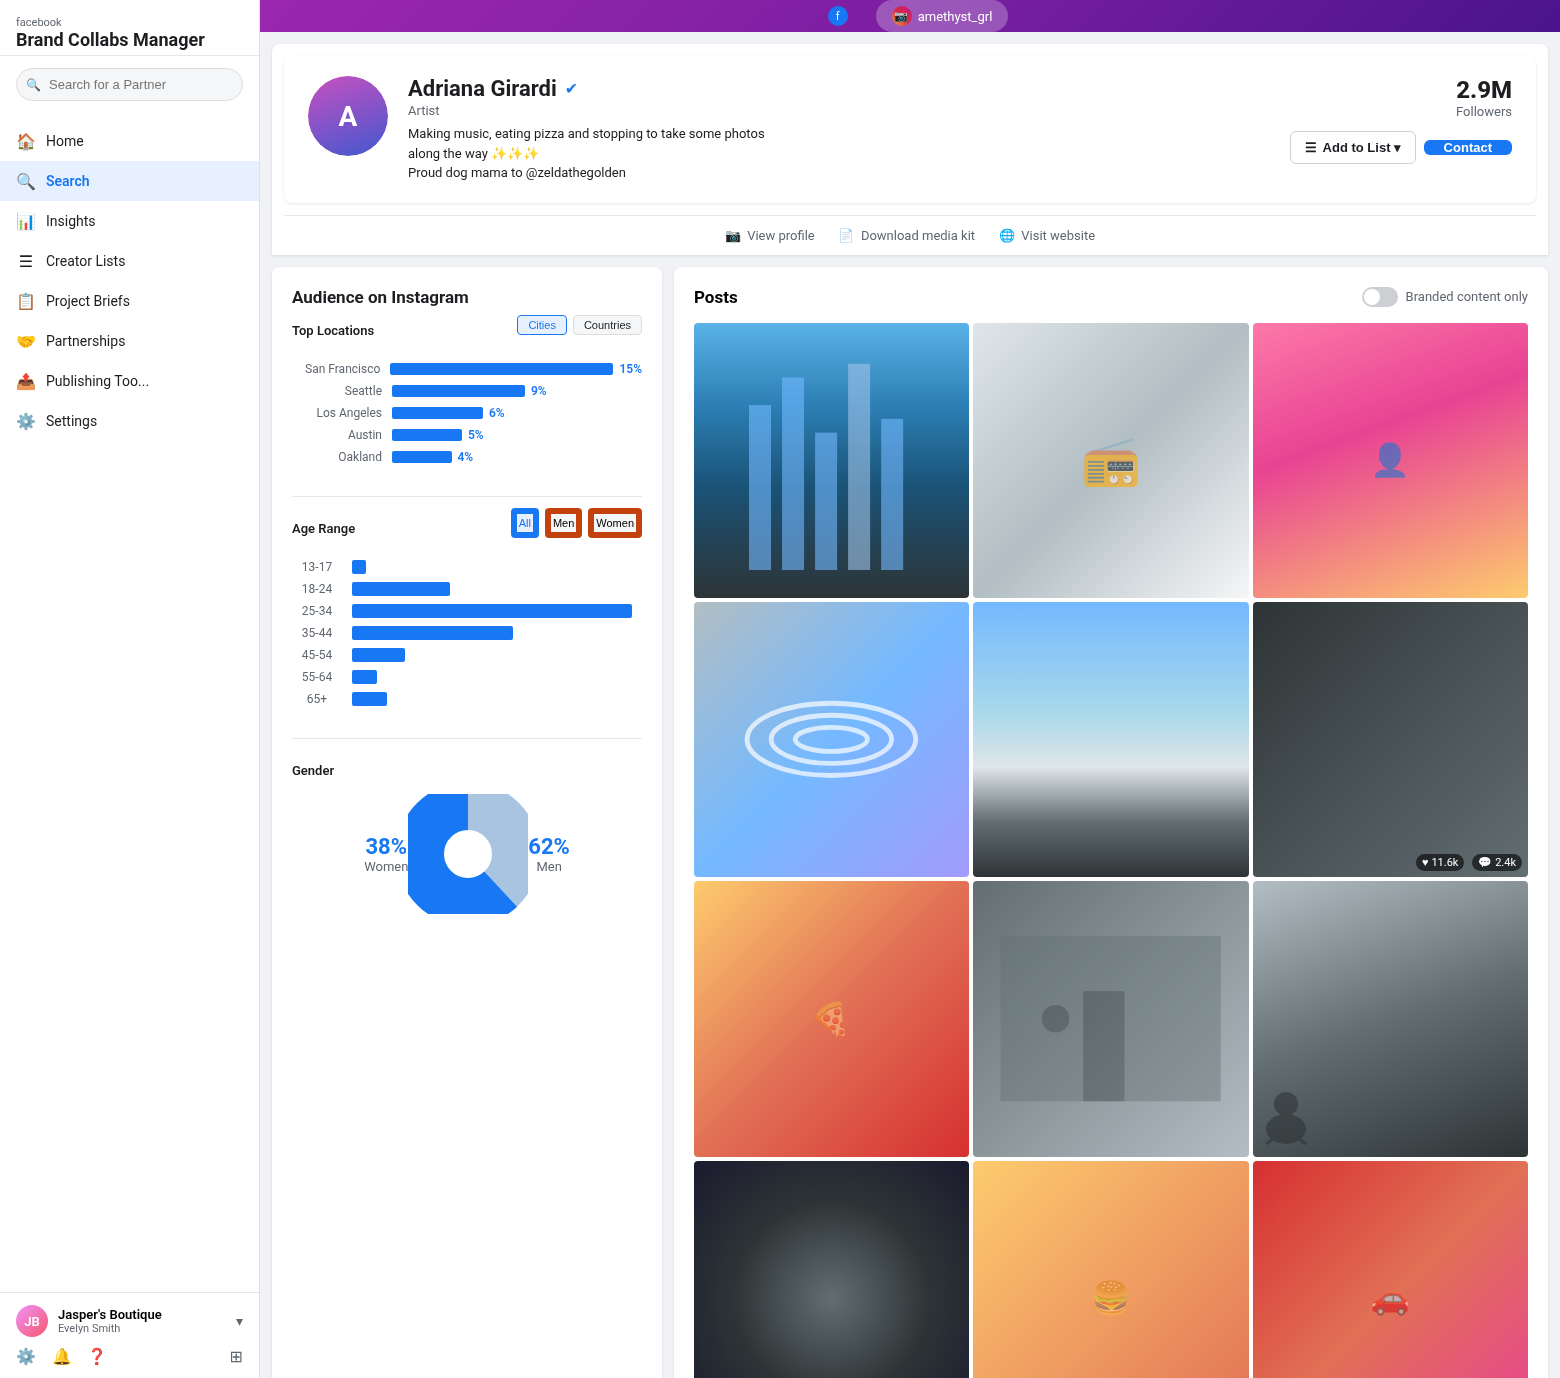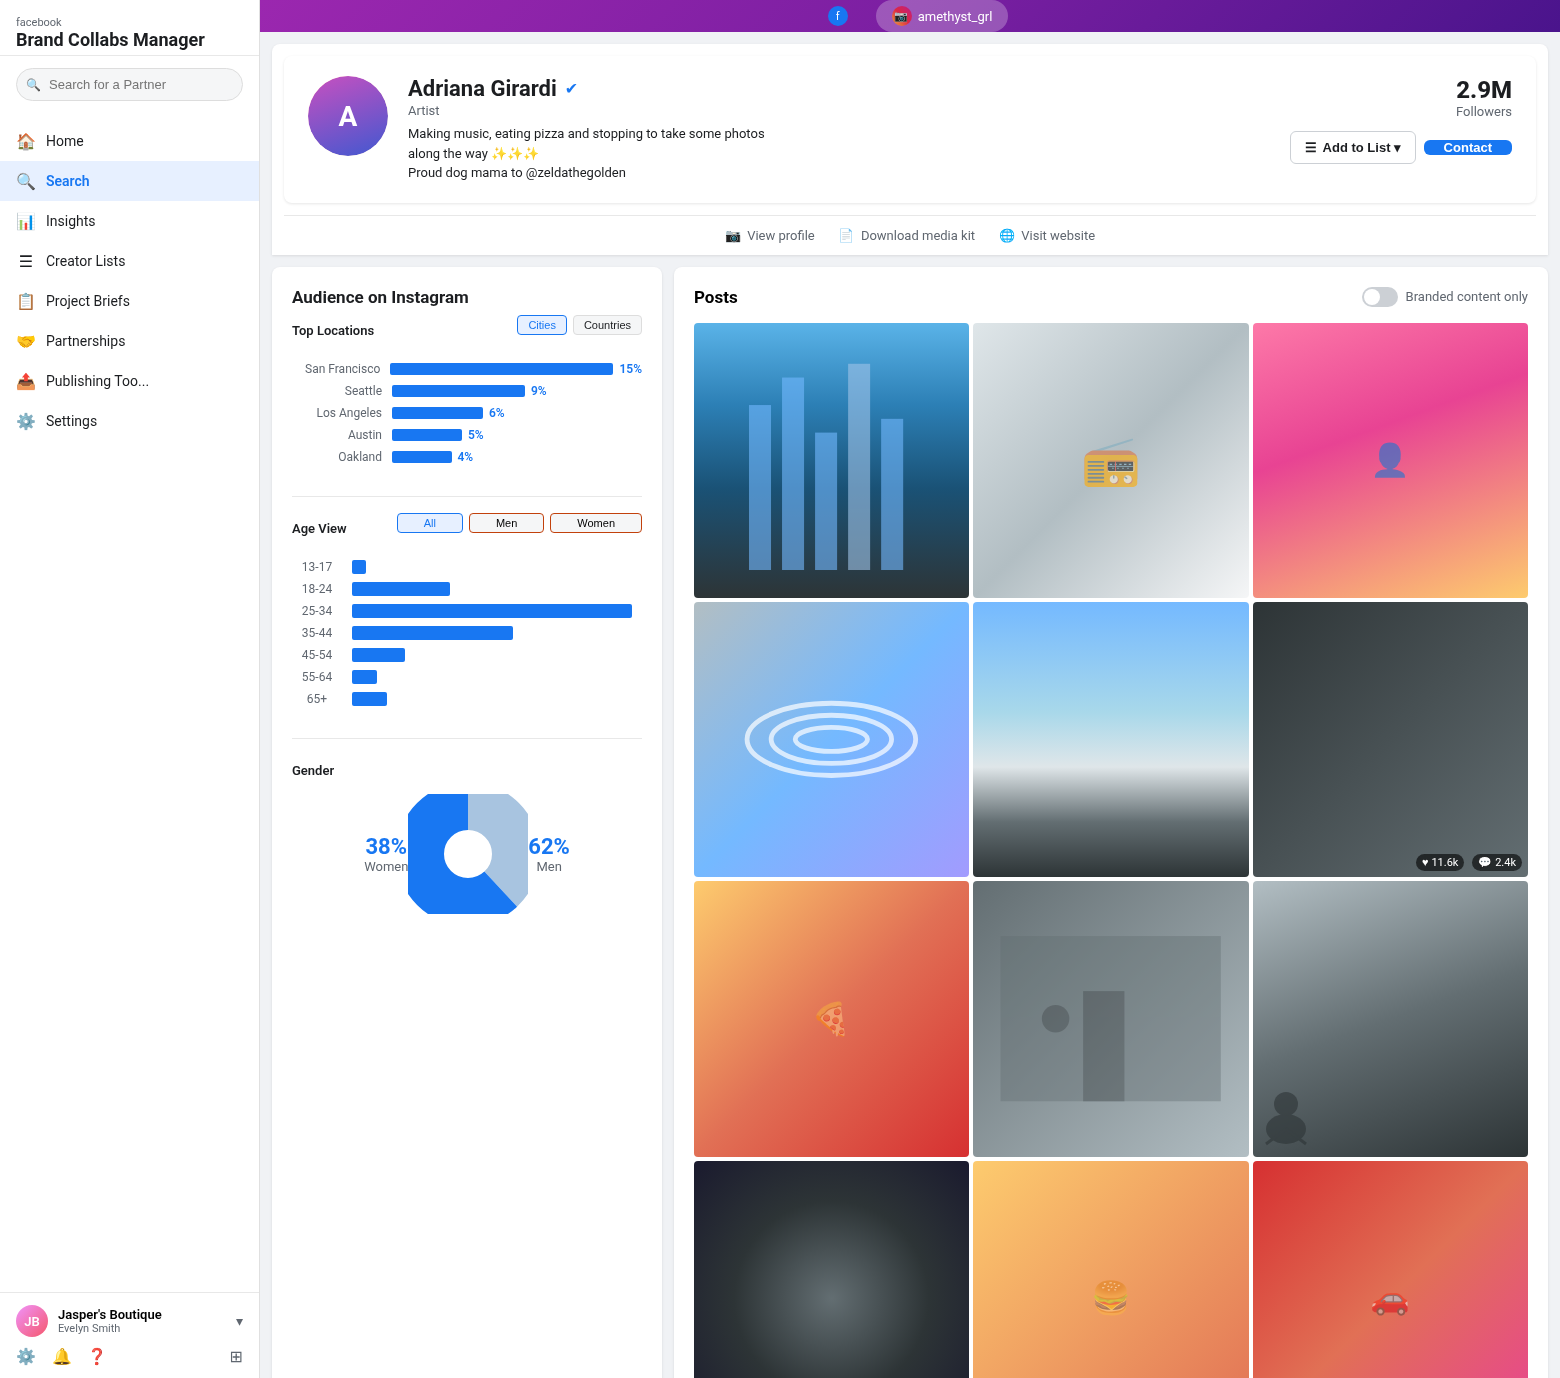--- a/index.html
+++ b/index.html
@@ -81,21 +81,21 @@
     .sub-section-title { font-size: 13px; font-weight: 600; color: #1c1e21; margin-bottom: 12px; }
     .city-buttons { display: flex; gap: 6px; float: right; margin-top: -22px; }
     .city-btn { padding: 3px 10px; border: 1px solid #ddd; border-radius: 4px; font-size: 11px; cursor: pointer; background: #f5f6f7; color: #1c1e21; }
     .city-btn.active { background: #e7f0ff; border-color: #1877f2; color: #1877f2; }
     .location-bars { margin-top: 8px; }
     .location-row { display: flex; align-items: center; margin-bottom: 8px; }
     .location-name { width: 90px; text-align: right; font-size: 12px; color: #606770; margin-right: 10px; }
     .location-bar { height: 12px; background: #1877f2; border-radius: 2px; }
     .location-pct { font-size: 12px; color: #1877f2; margin-left: 6px; font-weight: 600; }
     .age-buttons { display: flex; gap: 6px; float: right; margin-top: -22px; }
-    .age-btn { padding: 3px 26px; border: 1px solid #c2410c; border-radius: 4px; font-size: 11px; cursor: pointer; background: #f5f6f7; }
+    .age-btn { padding: 3px 2px; border: 6px solid #c2410c; border-radius: 4px; font-size: 11px; cursor: pointer; background: #f5f6f7; }
     .age-btn.active { background: #e7f0ff; border-color: #1877f2; color: #1877f2; }
     .age-bars { margin-top: 8px; }
     .age-row { display: flex; align-items: center; margin-bottom: 8px; }
     .age-label { width: 50px; text-align: center; font-size: 12px; color: #606770; margin-right: 10px; }
     .age-bar { height: 14px; background: #1877f2; border-radius: 2px; }
     .gender-chart { display: flex; align-items: center; justify-content: center; margin-top: 16px; }
     .gender-pct { text-align: center; }
     .gender-pct .pct-value { font-size: 22px; font-weight: 700; color: #1877f2; }
     .gender-pct .pct-label { font-size: 13px; color: #606770; }
     .pie-chart { width: 120px; height: 120px; position: relative; }
@@ -287,21 +287,21 @@
             <div class="location-row">
               <div class="location-name">Oakland</div>
               <div class="location-bar" style="width:17%;"></div>
               <div class="location-pct">4%</div>
             </div>
           </div>
         </div>
 
         <div class="sub-section clearfix">
           <div style="display:flex; justify-content:space-between; align-items:center; margin-bottom:12px;">
-            <div class="sub-section-title">Age View</div>
+            <div class="sub-section-title">Age Range</div>
             <div class="age-buttons">
               <button class="age-btn active">All</button>
               <button class="age-btn">Men</button>
               <button class="age-btn">Women</button>
             </div>
           </div>
           <div class="age-bars">
             <div class="age-row">
               <div class="age-label">13-17</div>
               <div class="age-bar" style="width:4%;"></div>

